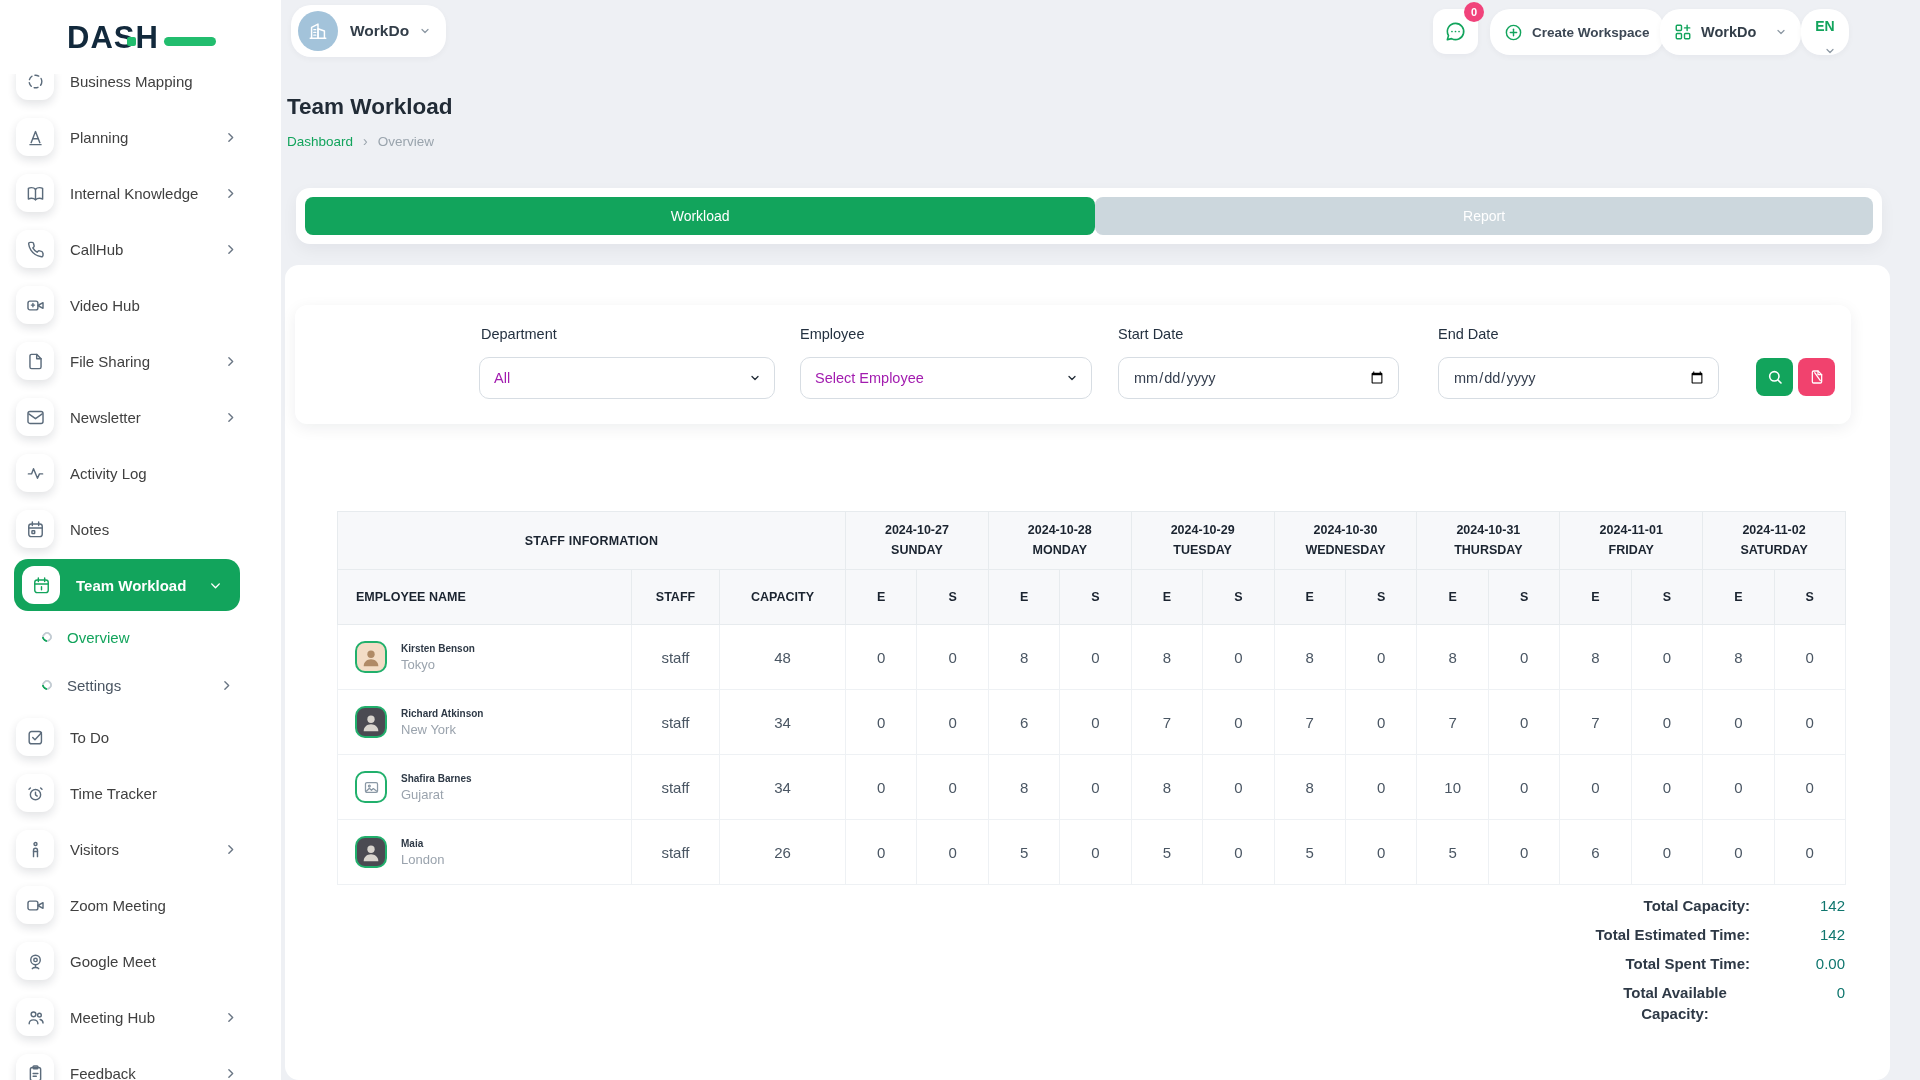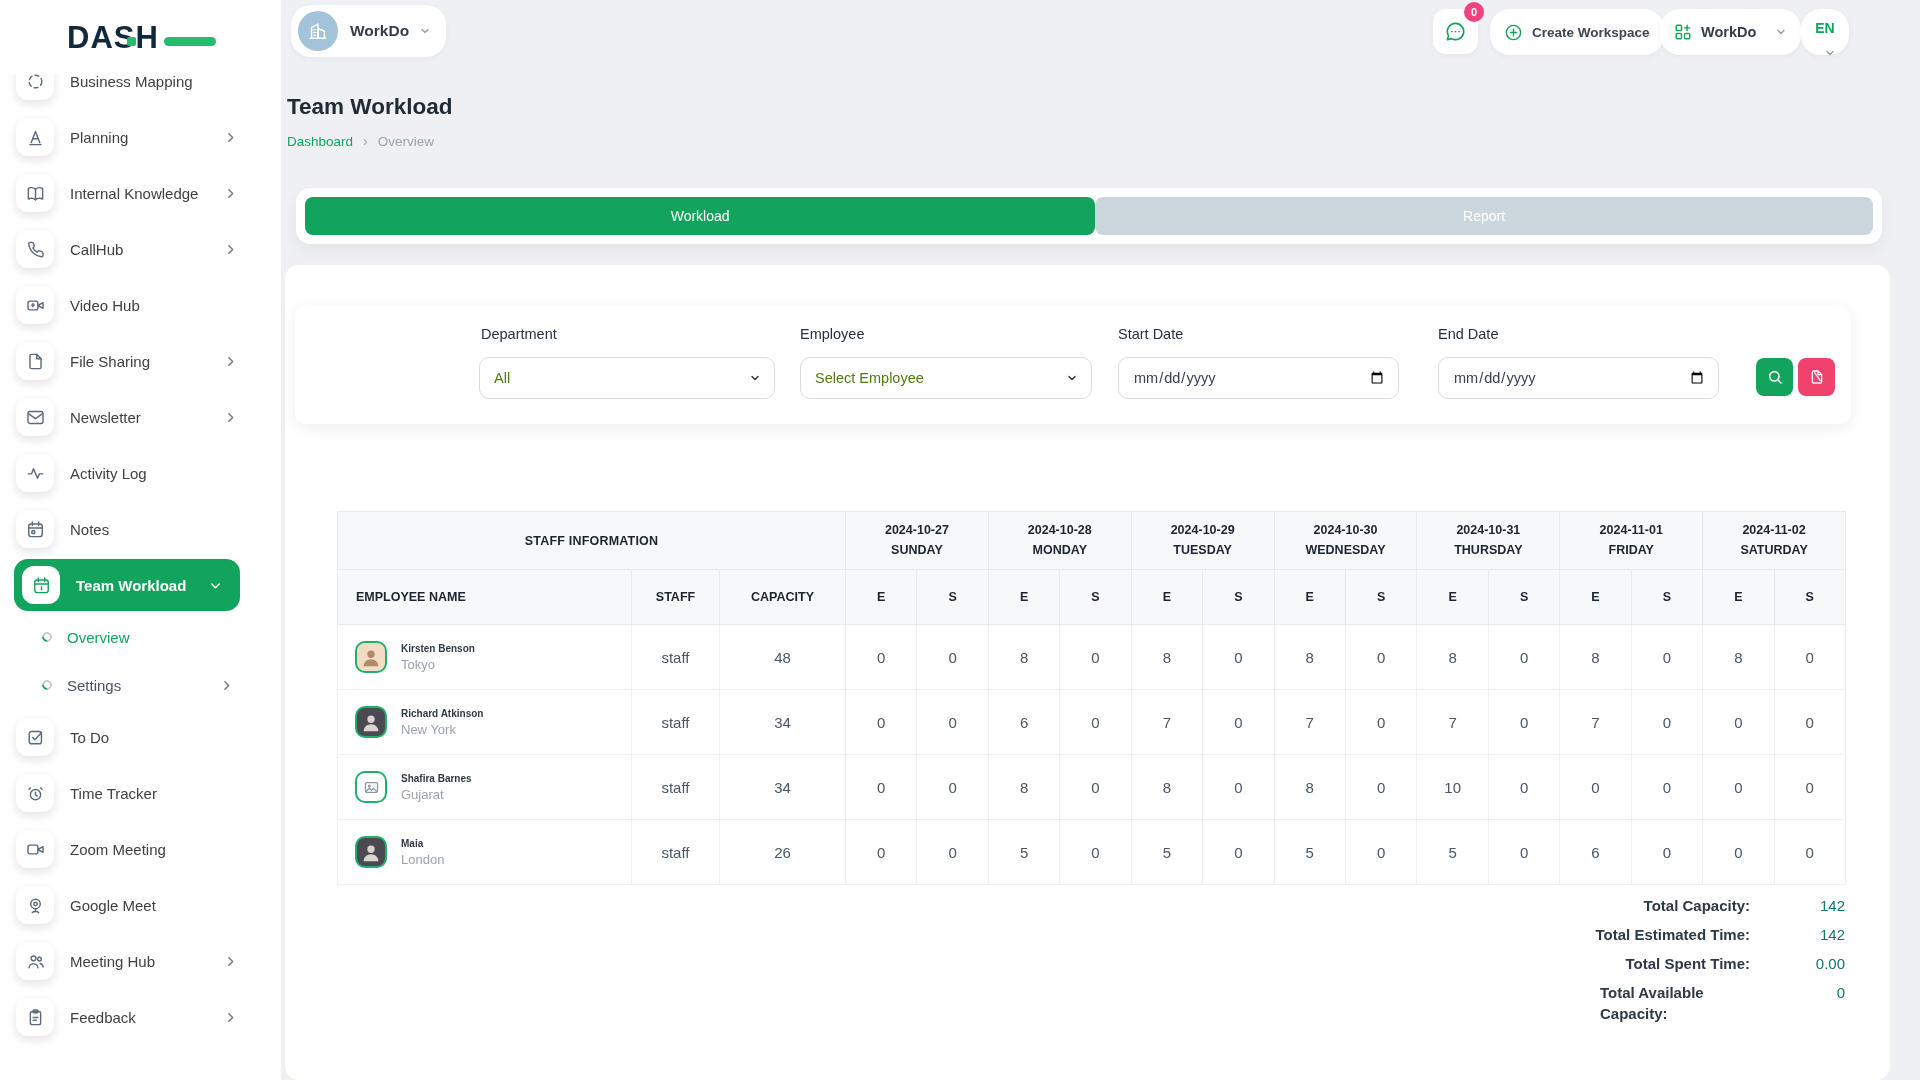--- a/index.html
+++ b/index.html
@@ -34,21 +34,21 @@
   .s-item.active .s-chevron{right:18px;color:#fff;}
   .s-sub{position:relative;height:48px;display:flex;align-items:center;padding-left:42px;cursor:pointer;}
   .bullet{width:10px;height:10px;border:2px solid #c3ccd3;border-left-color:var(--green);border-radius:50%;
     transform:rotate(-45deg);margin-right:15px;flex:none;}
   .s-sub .s-label{font-size:15px;color:#4a5562;}
   .s-sub.active .s-label{color:var(--green);font-weight:500;}
   .s-sub .s-chevron{right:48px;}
 
   
   .pill{position:absolute;background:#fff;border-radius:20px;display:flex;align-items:center;
-    box-shadow:0 2px 6px rgba(17,24,39,.04);cursor:pointer;}
+    box-shadow:0 2px 6px rgba(17,24,39,.04);cursor:pointer;justify-content:center;}
   .ws-pill{left:291px;top:5px;height:52px;padding:0 15px 0 7px;}
   .ws-avatar{width:40px;height:40px;border-radius:50%;background:#a3c3da;color:#fff;display:flex;
     align-items:center;justify-content:center;margin-right:12px;}
   .ws-avatar svg{width:22px;height:22px;}
   .ws-label{font-size:15.5px;font-weight:600;color:#333e49;}
   .chev{color:#8b97a2;margin-left:10px;}
   .chev svg{width:12px;height:12px;}
   .chat-btn{left:1433px;top:9px;width:45px;height:45px;border-radius:13px;justify-content:center;}
   .chat-btn svg{width:23px;height:23px;color:var(--green);}
   .chat-badge{position:absolute;right:-6px;top:-7px;width:20px;height:20px;border-radius:50%;background:var(--pink);
@@ -79,21 +79,21 @@
 
   
   .big-card{position:absolute;left:285px;top:265px;width:1605px;height:815px;background:#fff;border-radius:14px;}
 
   
   .filter-card{position:absolute;left:295px;top:305px;width:1556px;height:119px;background:#fff;border-radius:12px;
     box-shadow:0 4px 16px rgba(16,24,40,.07);z-index:3;}
   .f-label{position:absolute;top:21px;font-size:14.5px;font-weight:500;color:#243140;}
   .f-ctrl{position:absolute;top:52px;height:42px;}
   select,.date-input{height:42px;border:1px solid #d7dde3;border-radius:10px;background:#fff;font-family:inherit;
-    font-size:14.5px;color:#4d7c0f;width:100%;padding:0 36px 0 14px;appearance:none;outline:none;}
+    font-size:14.5px;color:#a21caf;width:100%;padding:0 36px 0 14px;appearance:none;outline:none;}
   .date-input{padding:0 12px 0 14px;color:#374151;}
   .sel-chev{position:absolute;right:14px;top:50%;transform:translateY(-50%);pointer-events:none;color:#212b36;}
   .sel-chev svg{width:12px;height:12px;}
   .sq-btn{position:absolute;top:53px;width:37px;height:38px;border:none;border-radius:8px;display:flex;
     align-items:center;justify-content:center;cursor:pointer;}
   .search-btn{left:1461px;background:var(--green);}
   .reset-btn{left:1503px;background:var(--pink-btn);}
   .sq-btn svg{width:16px;height:16px;color:#fff;}
 
   
@@ -113,21 +113,21 @@
   .av-photo-light{background:#f3dcc6;color:#b08a66;}
   .av-photo-dark{background:#4b4a52;color:#d9d4ce;}
   .av-broken{background:#fff;color:#8a98a5;}
   .av-broken svg{width:17px;height:17px;}
   .emp-name{font-size:10px;font-weight:700;color:#2e3946;line-height:1.3;}
   .emp-loc{font-size:13px;color:var(--gray-txt);margin-top:2px;}
 
   
   .totals{position:absolute;right:45px;top:630px;}
   .t-row{display:flex;justify-content:flex-end;margin-bottom:8px;line-height:21px;}
-  .t-label{font-size:15px;font-weight:700;color:#2e3946;text-align:left;}
+  .t-label{font-size:15px;font-weight:700;color:#2e3946;text-align:center;}
   .t-value{width:95px;text-align:right;font-size:15px;color:#0f766e;flex:none;}
   .t-row:last-child .t-label{width:150px;}
 </style>
 </head>
 <body>
 
 <div class="app">
 
   <aside class="sidebar">
     <div class="logo">
@@ -281,20 +281,35 @@
           </div>
           <div class="s-item">
             <span class="icon-box">
               <svg viewBox="0 0 24 24" fill="none" stroke="currentColor" stroke-width="1.8" stroke-linecap="round" stroke-linejoin="round">
                 <circle cx="12" cy="13.5" r="6.5"></circle>
                 <path d="M12 10.5v3.2l2.2 1.6"></path>
                 <path d="M5.5 5 3.8 6.6M18.5 5l1.7 1.6"></path>
               </svg>
             </span>
             <span class="s-label">Time Tracker</span>
+          </div>
+          <div class="s-item">
+            <span class="icon-box">
+              <svg viewBox="0 0 24 24" fill="none" stroke="currentColor" stroke-width="1.8" stroke-linecap="round" stroke-linejoin="round">
+                <circle cx="12" cy="5" r="1.9"></circle>
+                <path d="M9.5 21v-8a2.5 2.5 0 0 1 5 0v8"></path>
+                <path d="M9.5 14.5h5"></path>
+              </svg>
+            </span>
+            <span class="s-label">Visitors</span>
+            <span class="s-chevron">
+              <svg viewBox="0 0 24 24" fill="none" stroke="currentColor" stroke-width="2.6" stroke-linecap="round" stroke-linejoin="round">
+                <polyline points="9 5 16 12 9 19"></polyline>
+              </svg>
+            </span>
           </div>
           <div class="s-item">
             <span class="icon-box">
               <svg viewBox="0 0 24 24" fill="none" stroke="currentColor" stroke-width="1.8" stroke-linecap="round" stroke-linejoin="round">
                 <rect x="2.5" y="6.5" width="12.5" height="11" rx="2.5"></rect>
                 <path d="M21.5 8.5 15 12l6.5 3.5z"></path>
               </svg>
             </span>
             <span class="s-label">Zoom Meeting</span>
           </div>

